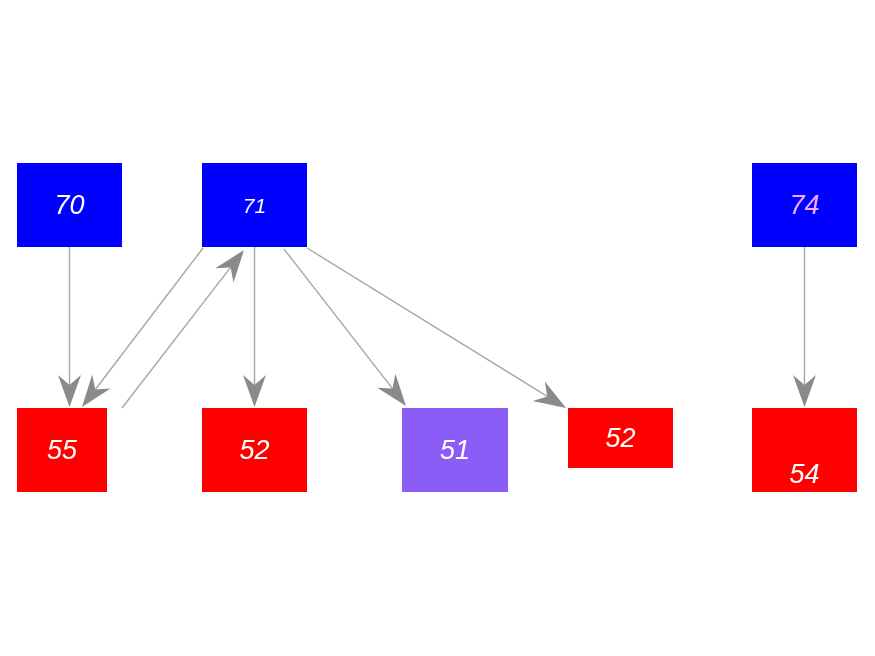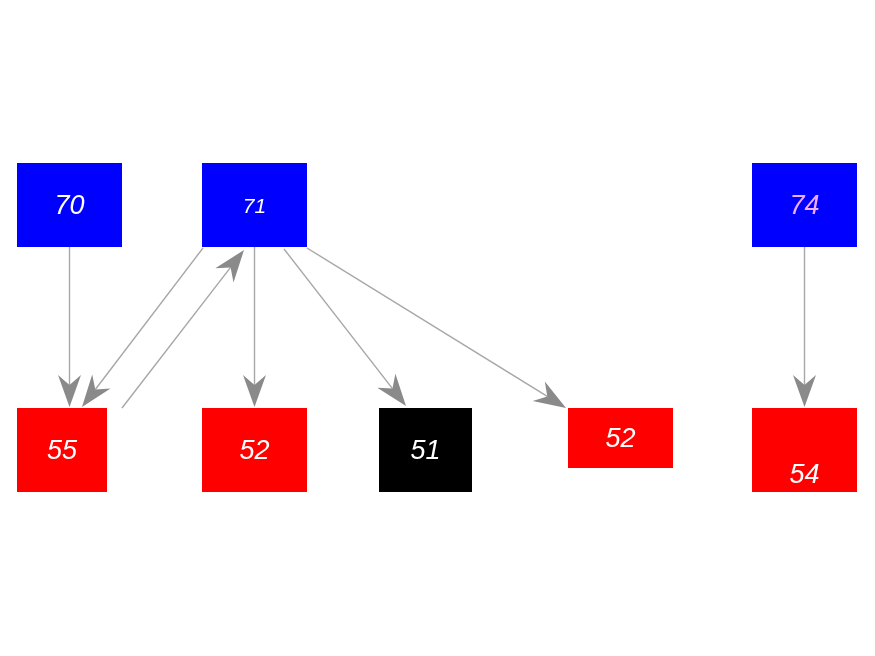--- a/index.html
+++ b/index.html
@@ -80,21 +80,21 @@
       </div>
       <div class="node" style="left: 752px; top: 163px; width: 105px; height: 84px; background: rgb(0, 0, 255);">
         <span class="label" style="color: #f0abfc; font-size: 27px;">74</span>
       </div>
       <div class="node" style="left: 17px; top: 408px; width: 90px; height: 84px; background: rgb(255, 0, 0);">
         <span class="label" style="color: rgb(255, 255, 255); font-size: 27px;">55</span>
       </div>
       <div class="node" style="left: 202px; top: 408px; width: 105px; height: 84px; background: rgb(255, 0, 0);">
         <span class="label" style="color: rgb(255, 255, 255); font-size: 27px;">52</span>
       </div>
-      <div class="node" style="left: 379px; top: 408px; width: 93px; height: 84px; background: #000000;">
+      <div class="node" style="left: 402px; top: 408px; width: 106px; height: 84px; background: #8b5cf6;">
         <span class="label" style="color: rgb(255, 255, 255); font-size: 27px;">51</span>
       </div>
       <div class="node" style="left: 568px; top: 408px; width: 105px; height: 60px; background: rgb(255, 0, 0);">
         <span class="label" style="color: rgb(255, 255, 255); font-size: 27px;">52</span>
       </div>
       <div class="node" style="left: 752px; top: 408px; width: 105px; height: 84px; background: rgb(255, 0, 0);">
         <span class="label" style="color: rgb(255, 255, 255); font-size: 27px; margin-top: 48px;">54</span>
       </div>
     </div>
 </div>

